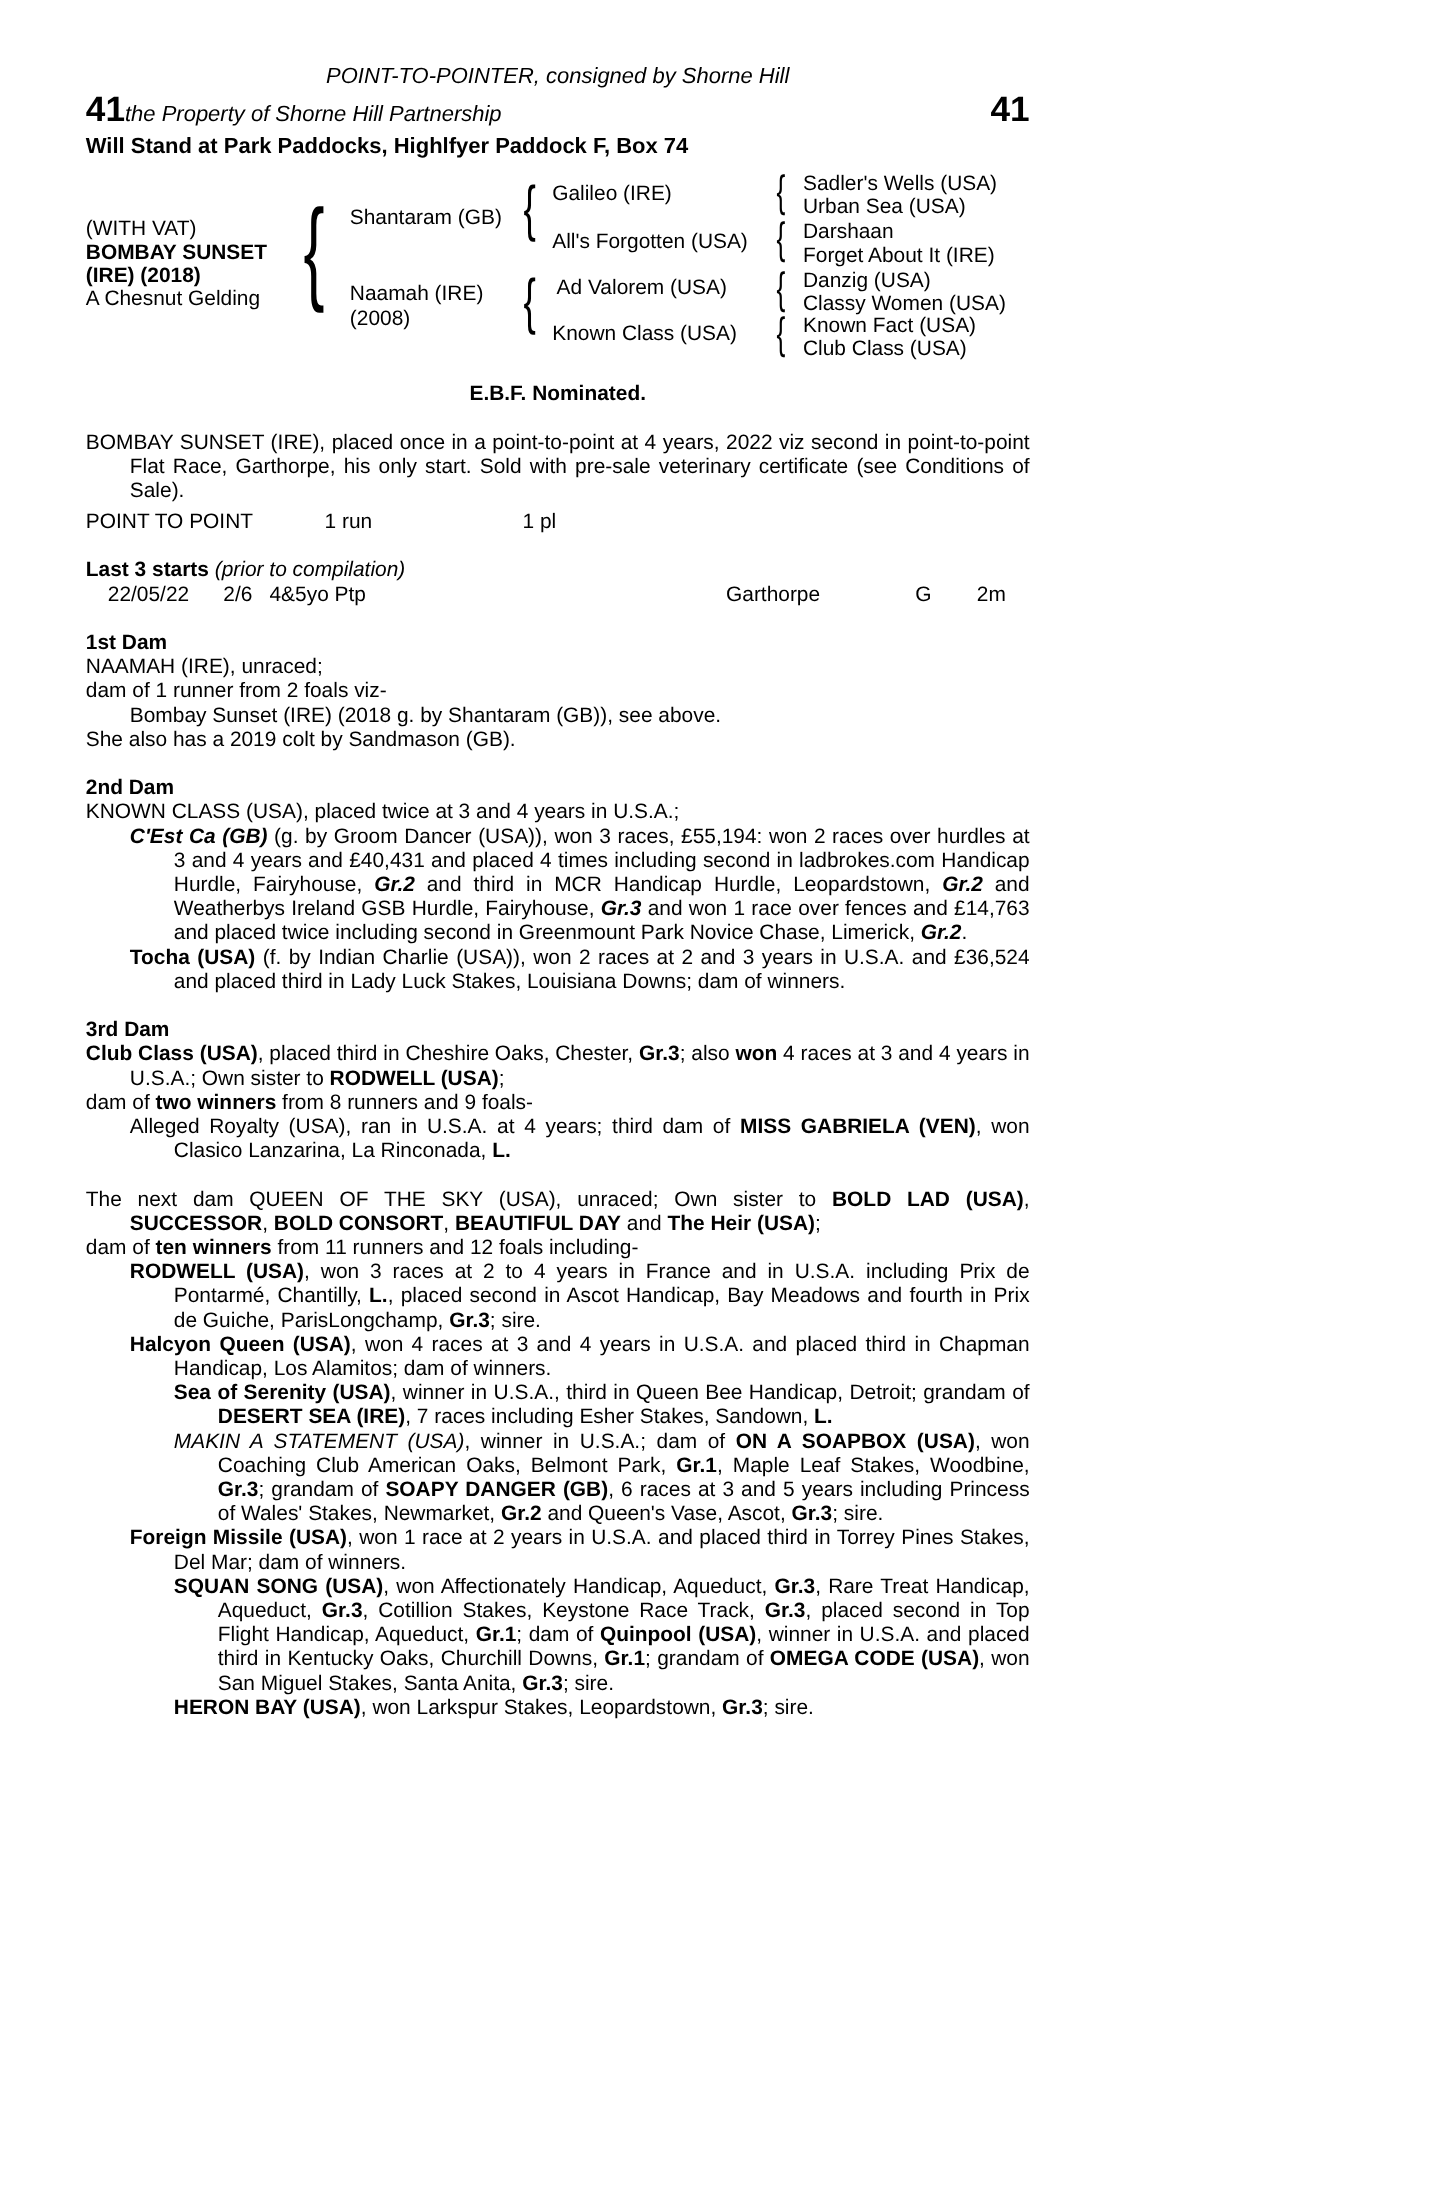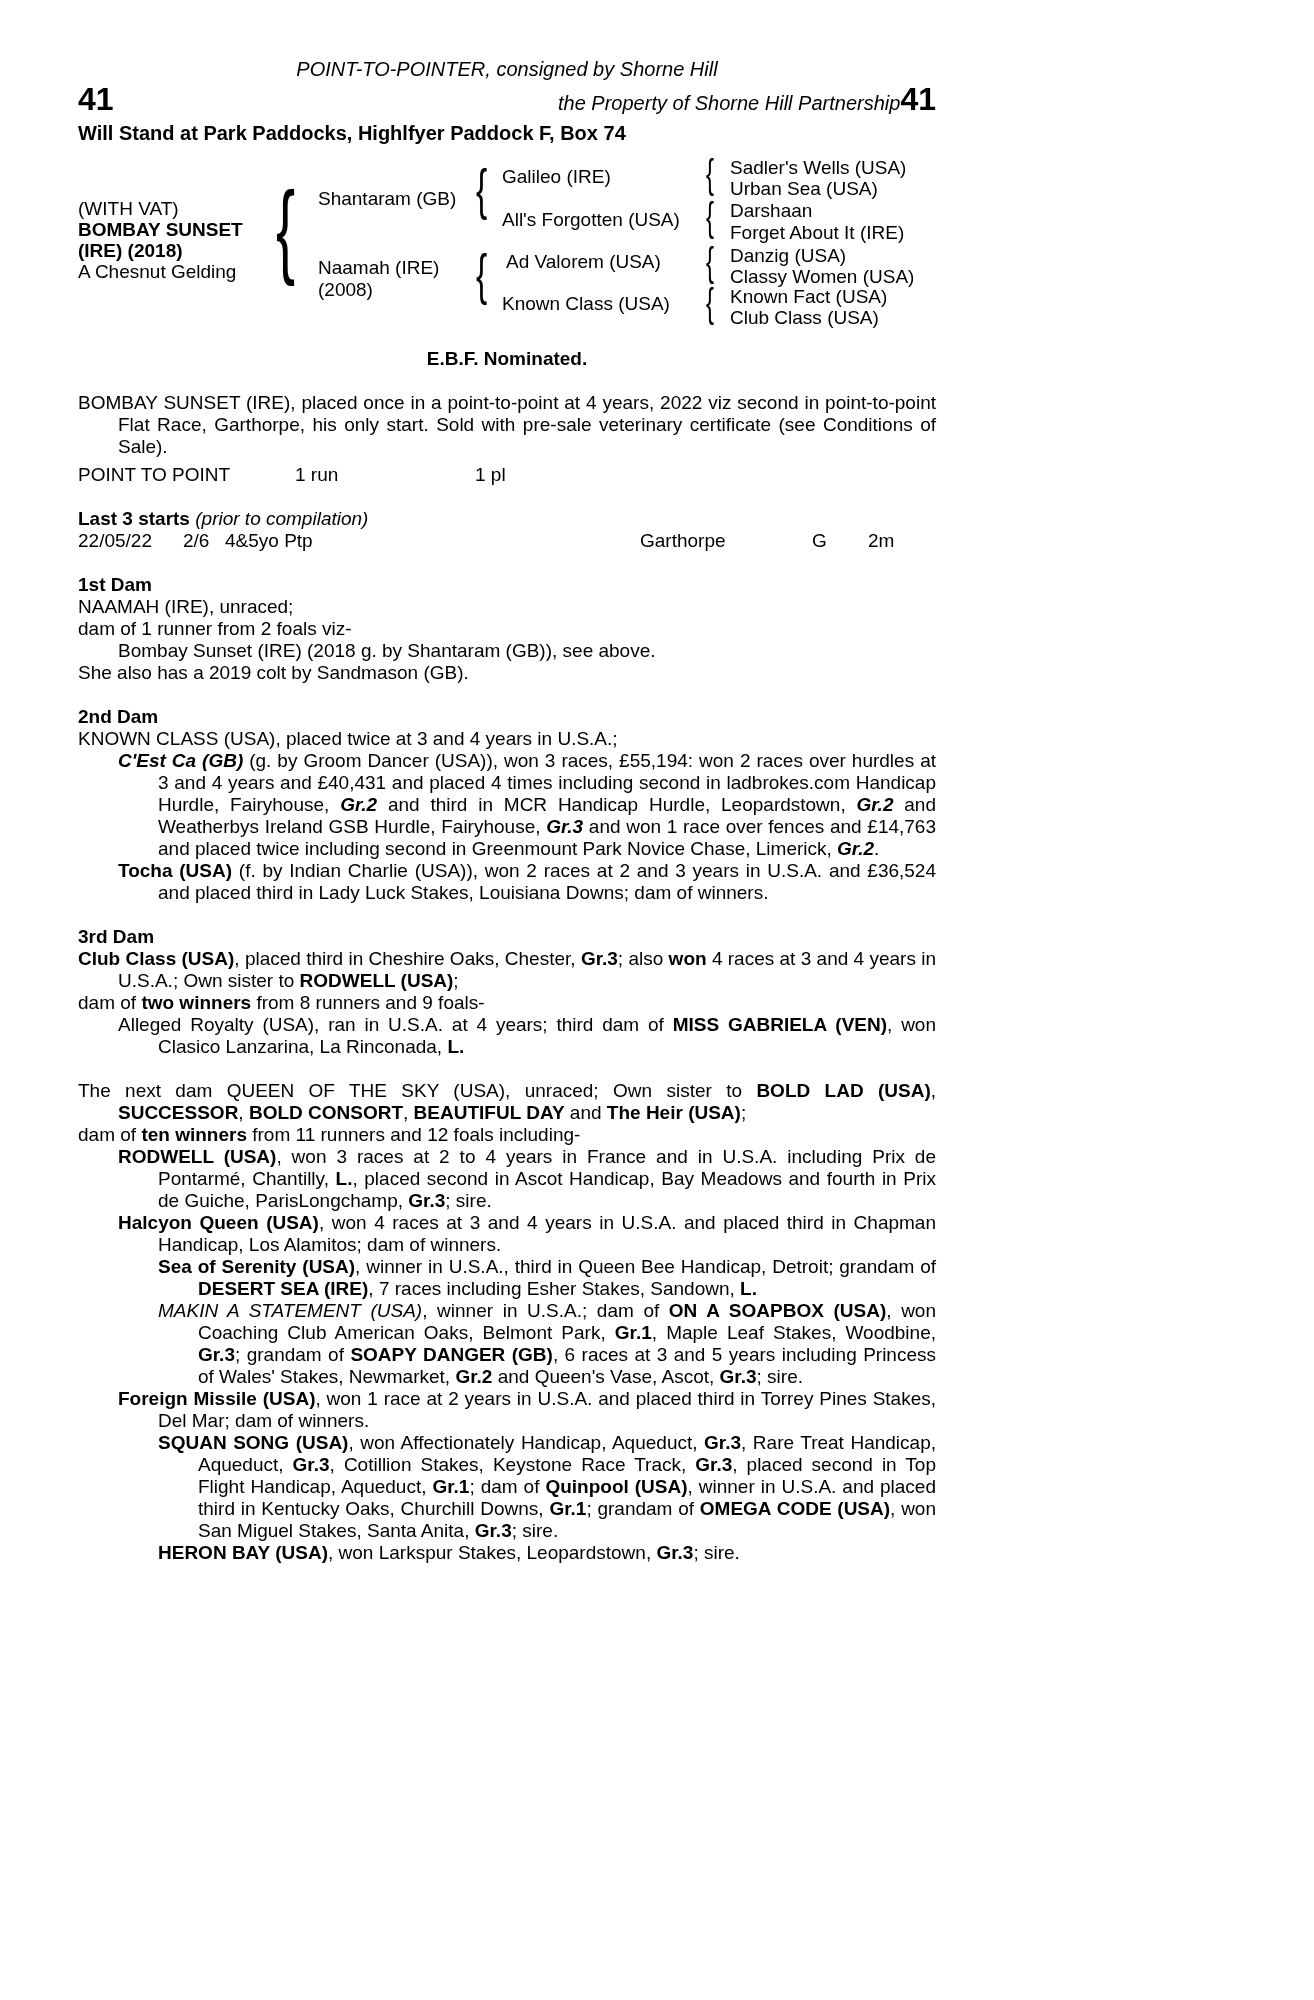--- a/index.html
+++ b/index.html
@@ -12,21 +12,21 @@
   }
   .page { position: relative; width: 1142px; height: 2000px; background: #fff; overflow: hidden; padding-left: 12px; }
   .content { position: absolute; left: 78px; top: 58px; width: 858px; }
 
   .b { font-weight: bold; }
   .i { font-style: italic; }
 
   .consignor { text-align: center; font-style: italic; font-size: 20px; }
   .header-row { display: flex; align-items: baseline; margin-top: 2px; }
   .lot { font-size: 32px; font-weight: bold; line-height: 34px; }
-  .property { flex: 1; text-align: right; font-style: italic; font-size: 20px; }
+  .property { flex: 1; text-align: left; font-style: italic; font-size: 20px; }
   .stand-line { font-weight: bold; font-size: 20px; margin-top: 6px; }
 
   .pedigree { position: relative; height: 188px; margin-top: 8px; }
   .ped-left { position: absolute; left: 0; top: 46px; }
   .ped-left div { line-height: 21px; }
   .ped-name { position: absolute; white-space: nowrap; }
   .pos-sire  { left: 240px; top: 36px; }
   .pos-dam   { left: 240px; top: 105px; }
   .pos-damyr { left: 240px; top: 127px; }
   .pos-g2-1 { left: 424px; top: 14px; }
@@ -59,21 +59,21 @@
 
   .section { margin-top: 22px; }
   .sec-heading { font-weight: bold; }
 
   .record-row { position: relative; height: 22px; margin-top: 6px; }
   .rr-label  { position: absolute; left: 0; }
   .rr-runs   { position: absolute; left: 217px; }
   .rr-places { position: absolute; left: 397px; }
 
   .last-starts { margin-top: 22px; }
-  .ls-row { position: relative; height: 22px; }
+  .ls-row { position: relative; height: 22px; margin-left: 20px; }
   .ls-date   { position: absolute; left: 0; }
   .ls-pos    { position: absolute; left: 105px; }
   .ls-race   { position: absolute; left: 147px; }
   .ls-course { position: absolute; left: 562px; }
   .ls-going  { position: absolute; left: 734px; }
   .ls-dist   { position: absolute; left: 790px; }
 </style>
 </head>
 <body>
 

